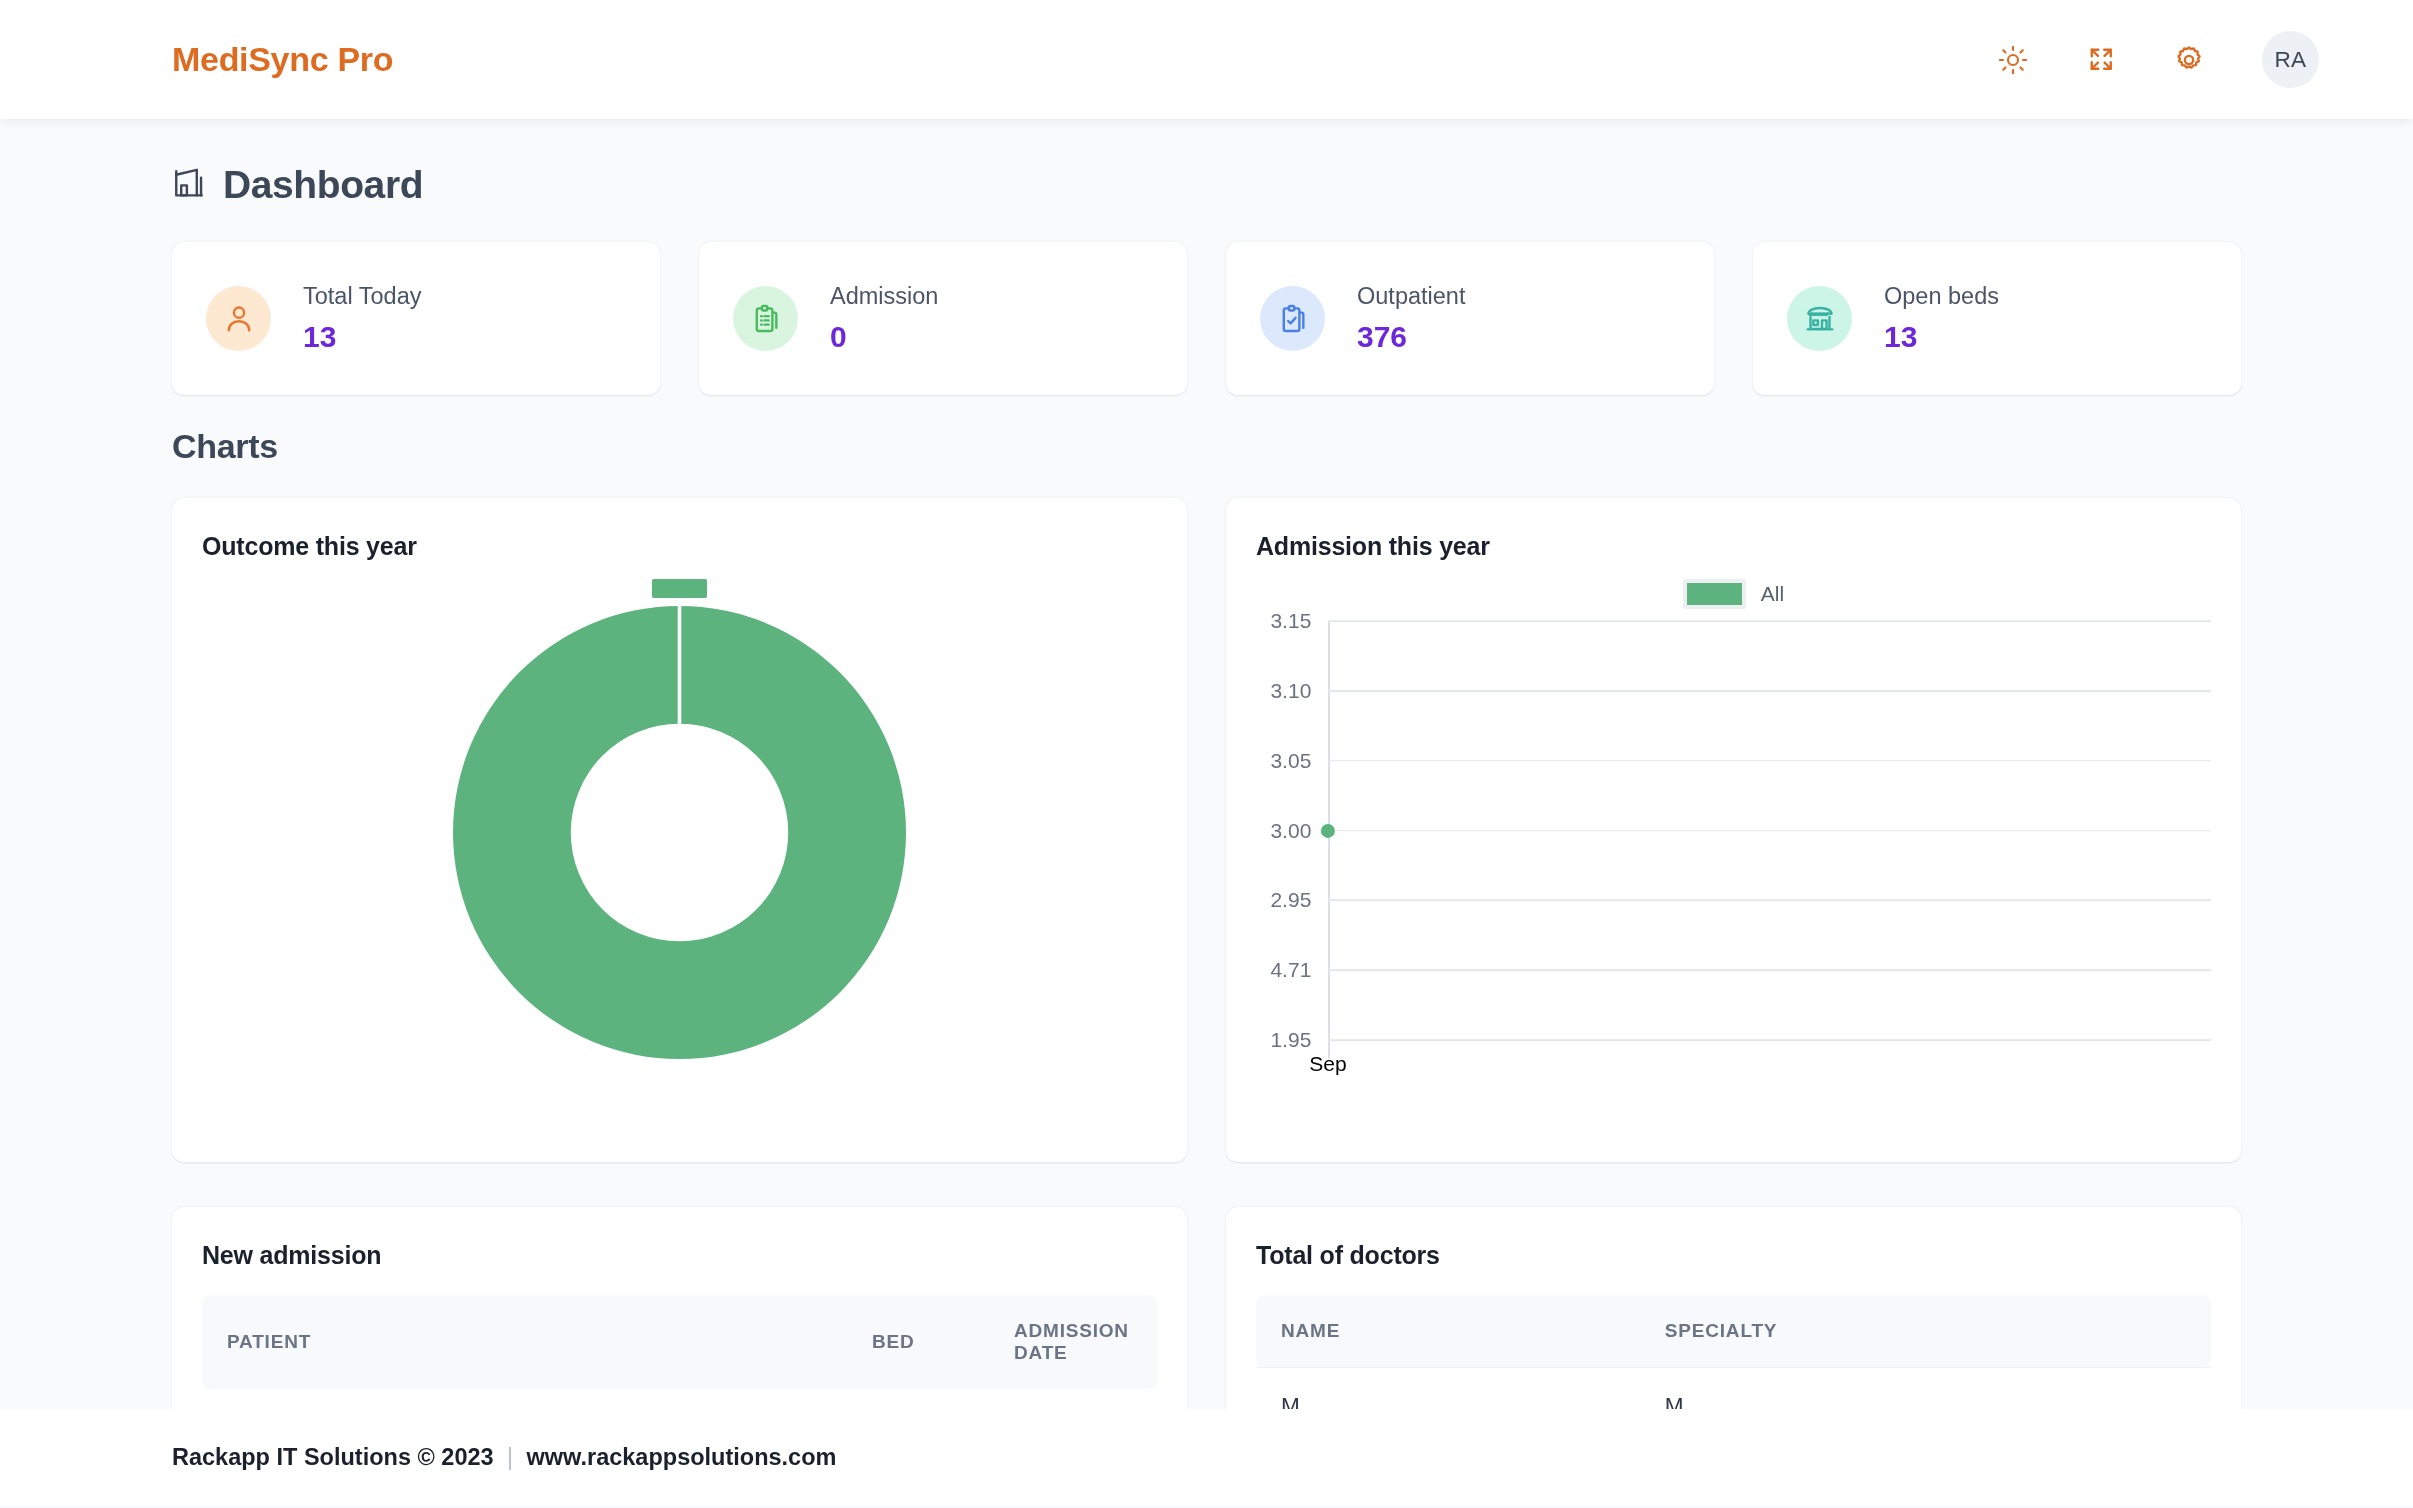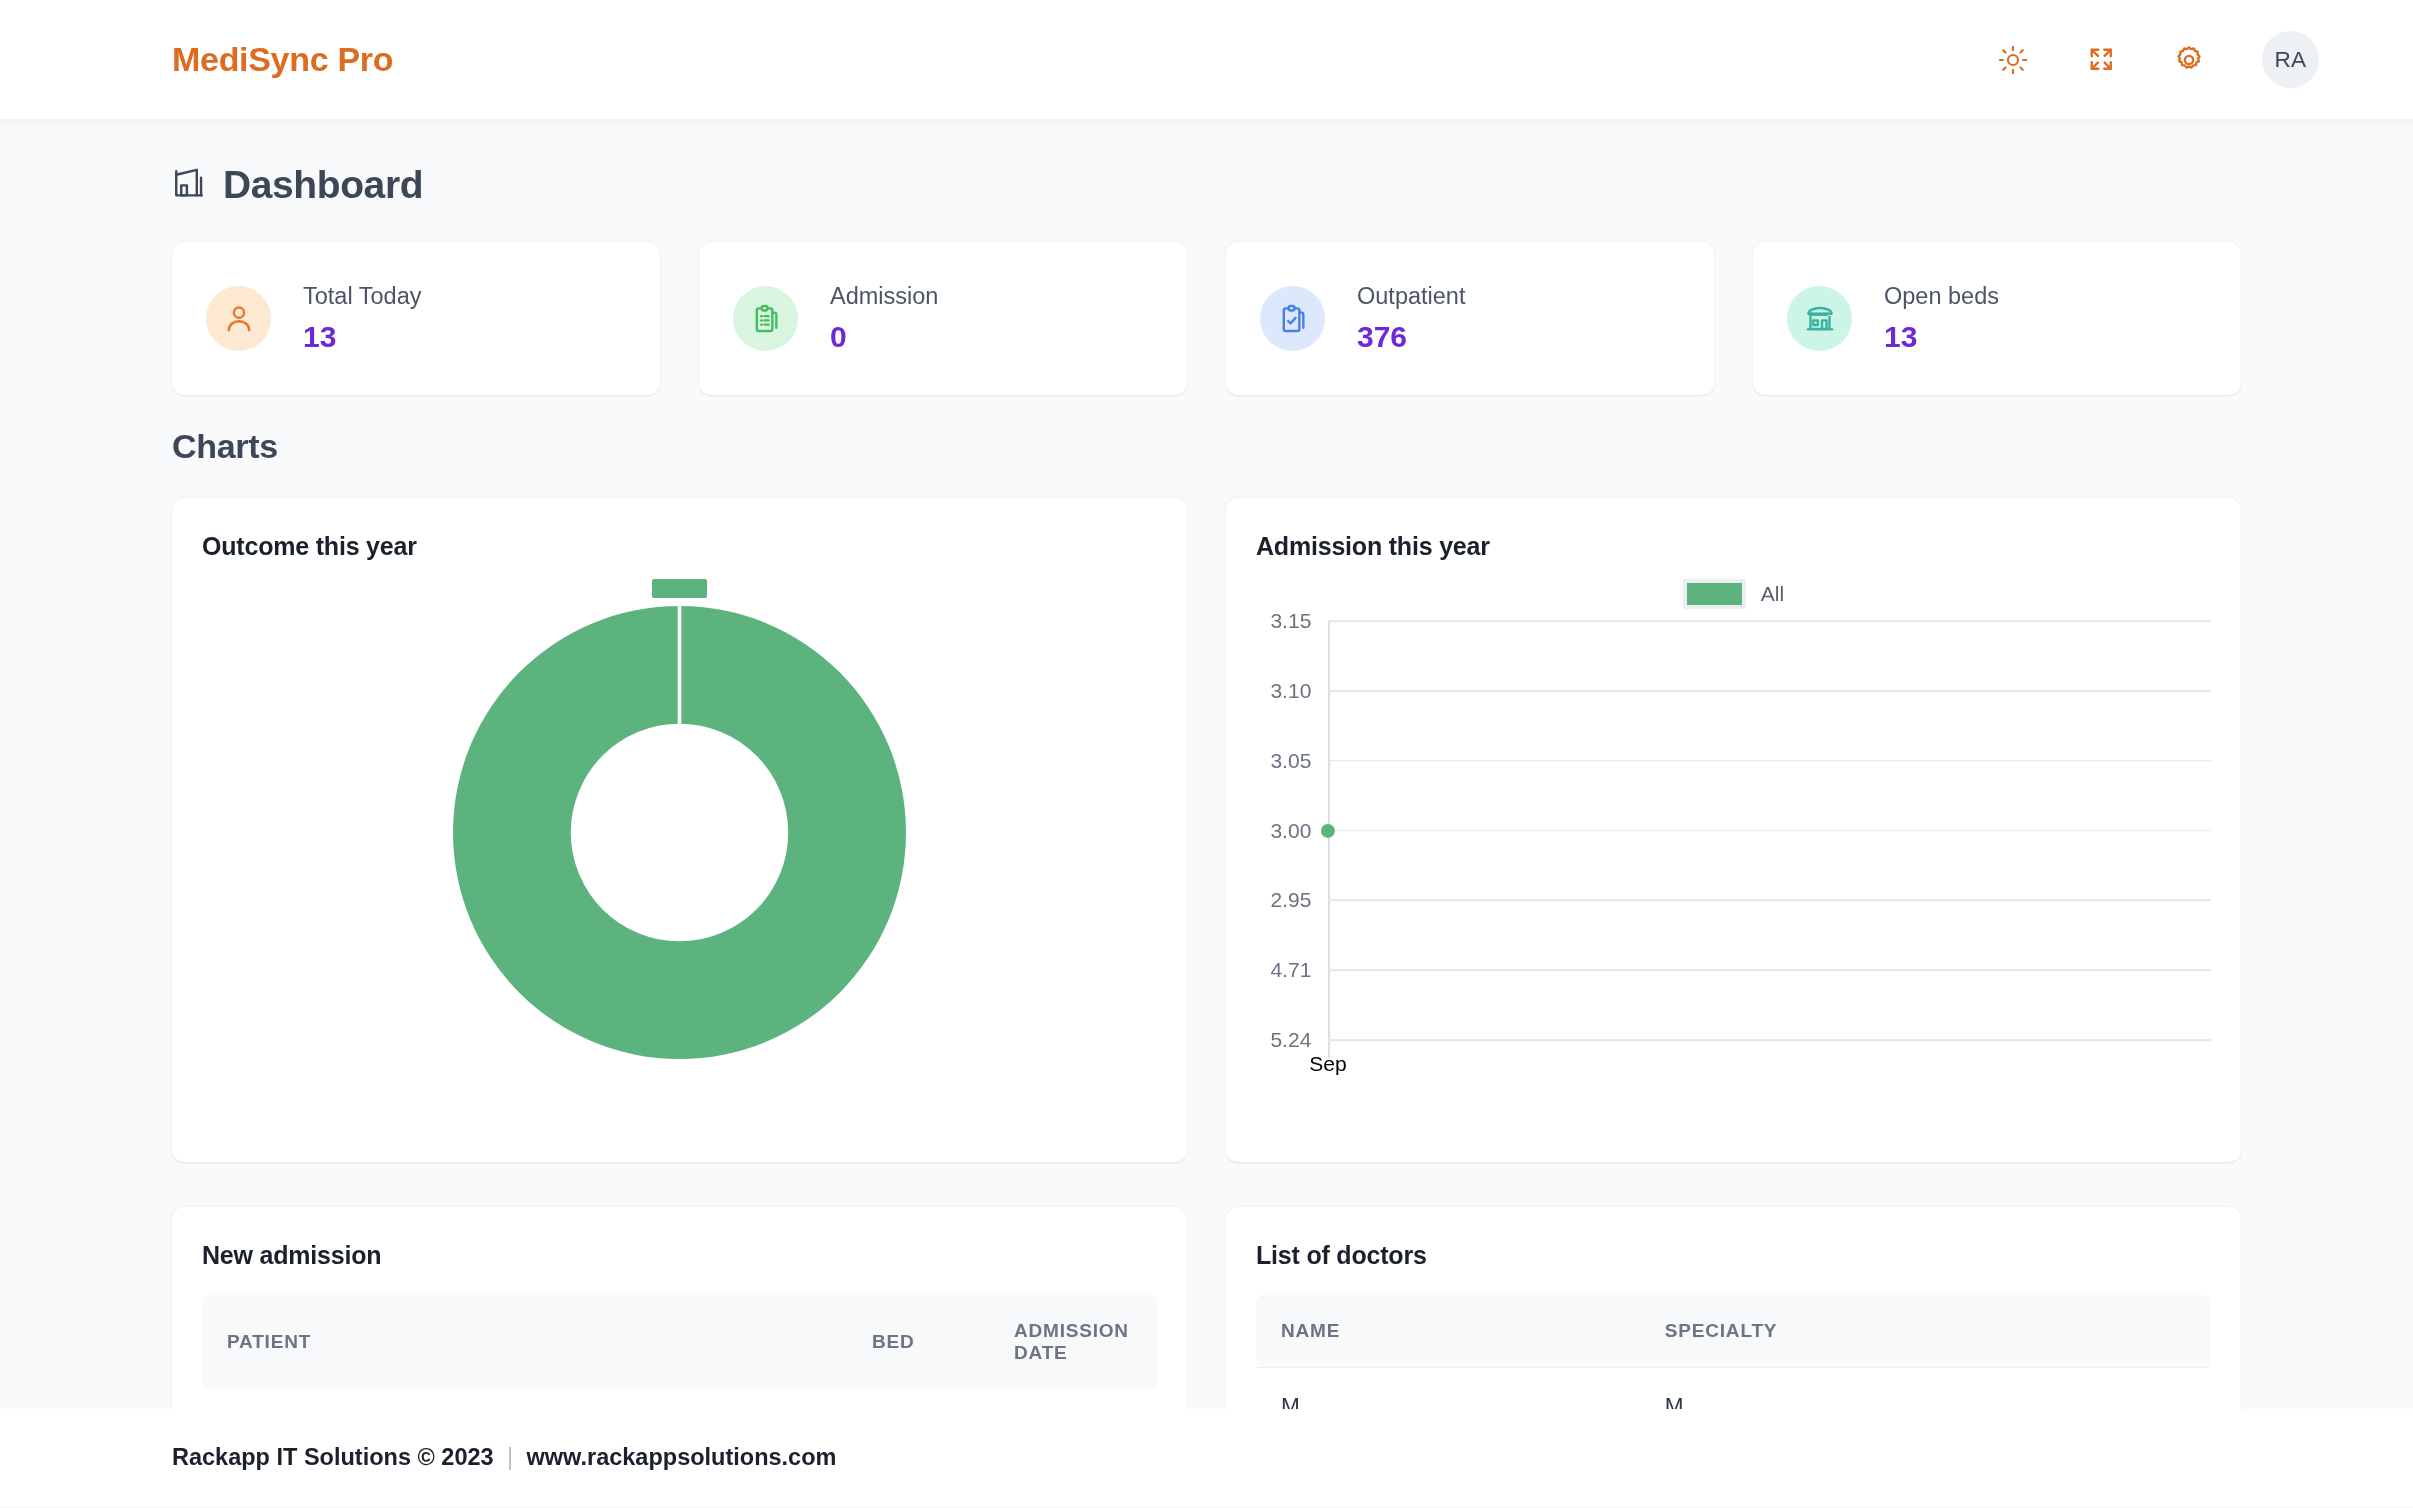--- a/index.html
+++ b/index.html
@@ -475,21 +475,21 @@
         <div class="plot">
           <div class="yaxis-line"></div>
 
           <div class="ylabels">
             <div class="ytick" style="top:0%">3.15</div>
             <div class="ytick" style="top:16.667%">3.10</div>
             <div class="ytick" style="top:33.333%">3.05</div>
             <div class="ytick" style="top:50%">3.00</div>
             <div class="ytick" style="top:66.667%">2.95</div>
             <div class="ytick" style="top:83.333%">4.71</div>
-            <div class="ytick" style="top:100%">5.24</div>
+            <div class="ytick" style="top:100%">1.95</div>
           </div>
 
           <div class="gridline" style="top:0%"></div>
           <div class="gridline" style="top:16.667%"></div>
           <div class="gridline" style="top:33.333%"></div>
           <div class="gridline" style="top:50%"></div>
           <div class="gridline" style="top:66.667%"></div>
           <div class="gridline" style="top:83.333%"></div>
           <div class="gridline" style="top:100%"></div>
 
@@ -517,21 +517,21 @@
               <th class="col-narrow">BED</th>
               <th class="col-wrap">ADMISSION DATE</th>
             </tr>
           </thead>
           <tbody></tbody>
         </table>
       </div>
     </div>
 
     <div class="card table-card">
-      <div class="card-title">List of doctors</div>
+      <div class="card-title">Total of doctors</div>
       <div class="table-wrap">
         <table>
           <thead>
             <tr>
               <th>NAME</th>
               <th>SPECIALTY</th>
             </tr>
           </thead>
           <tbody>
             <tr>

